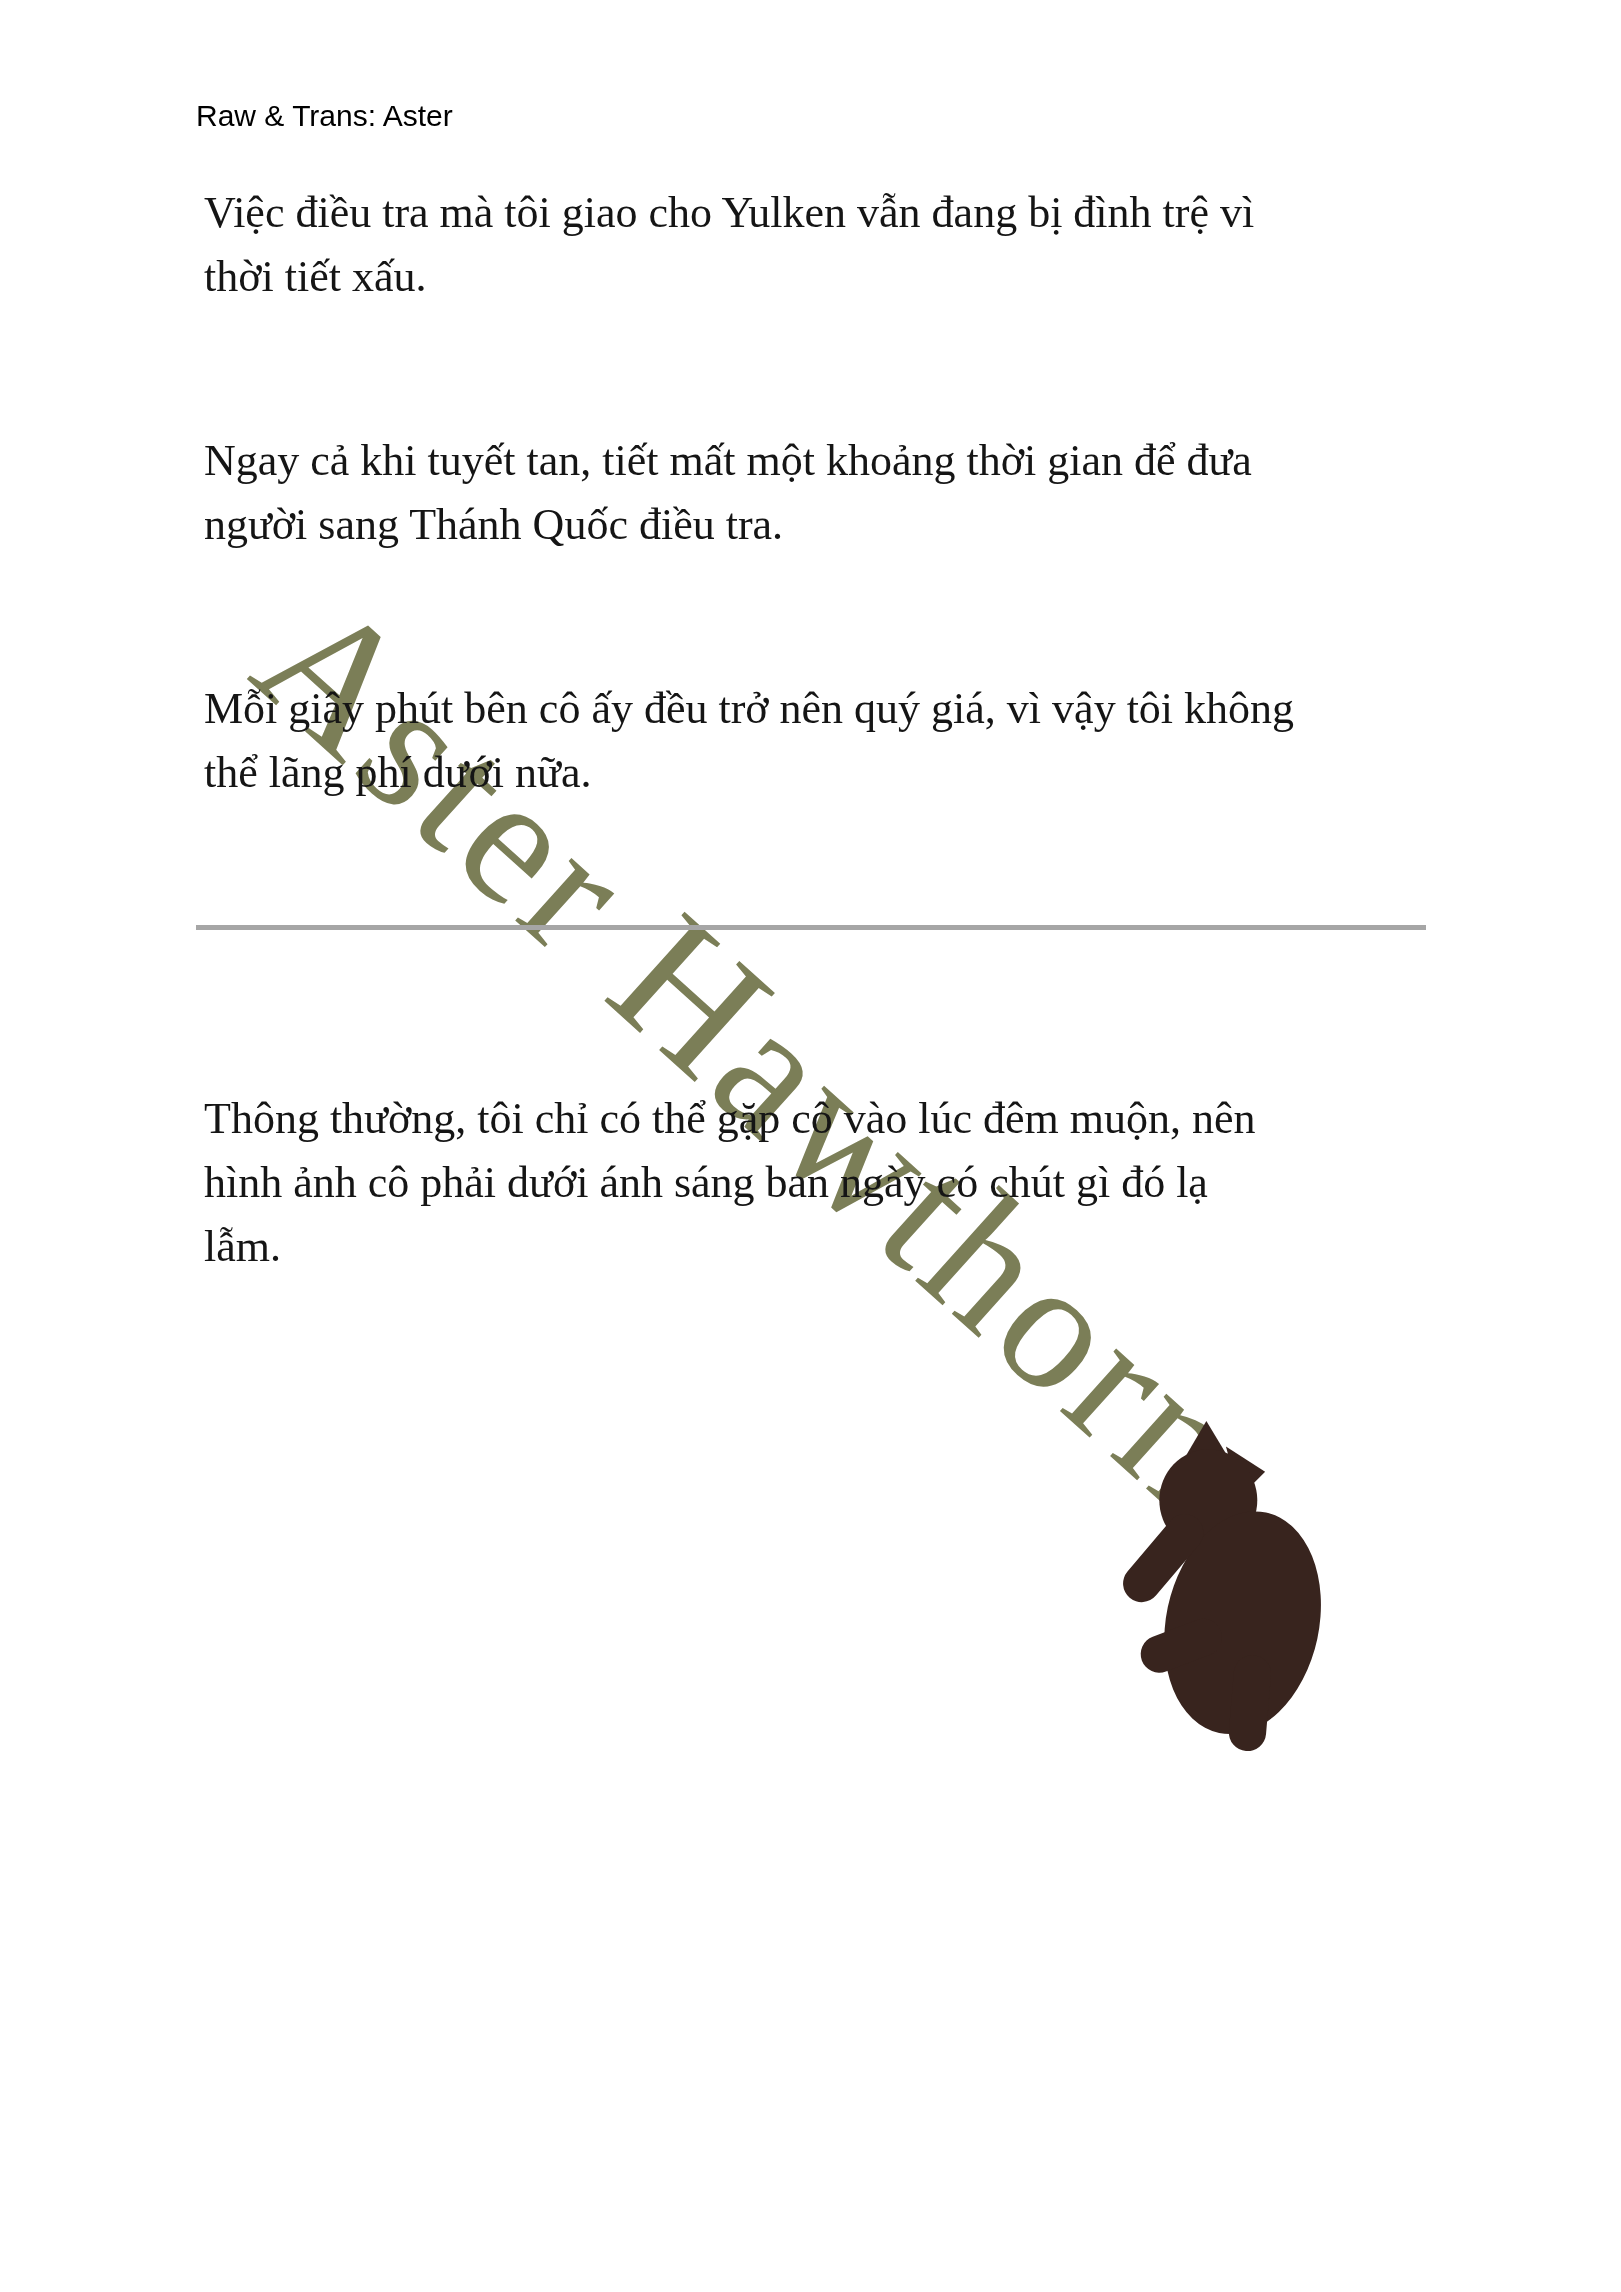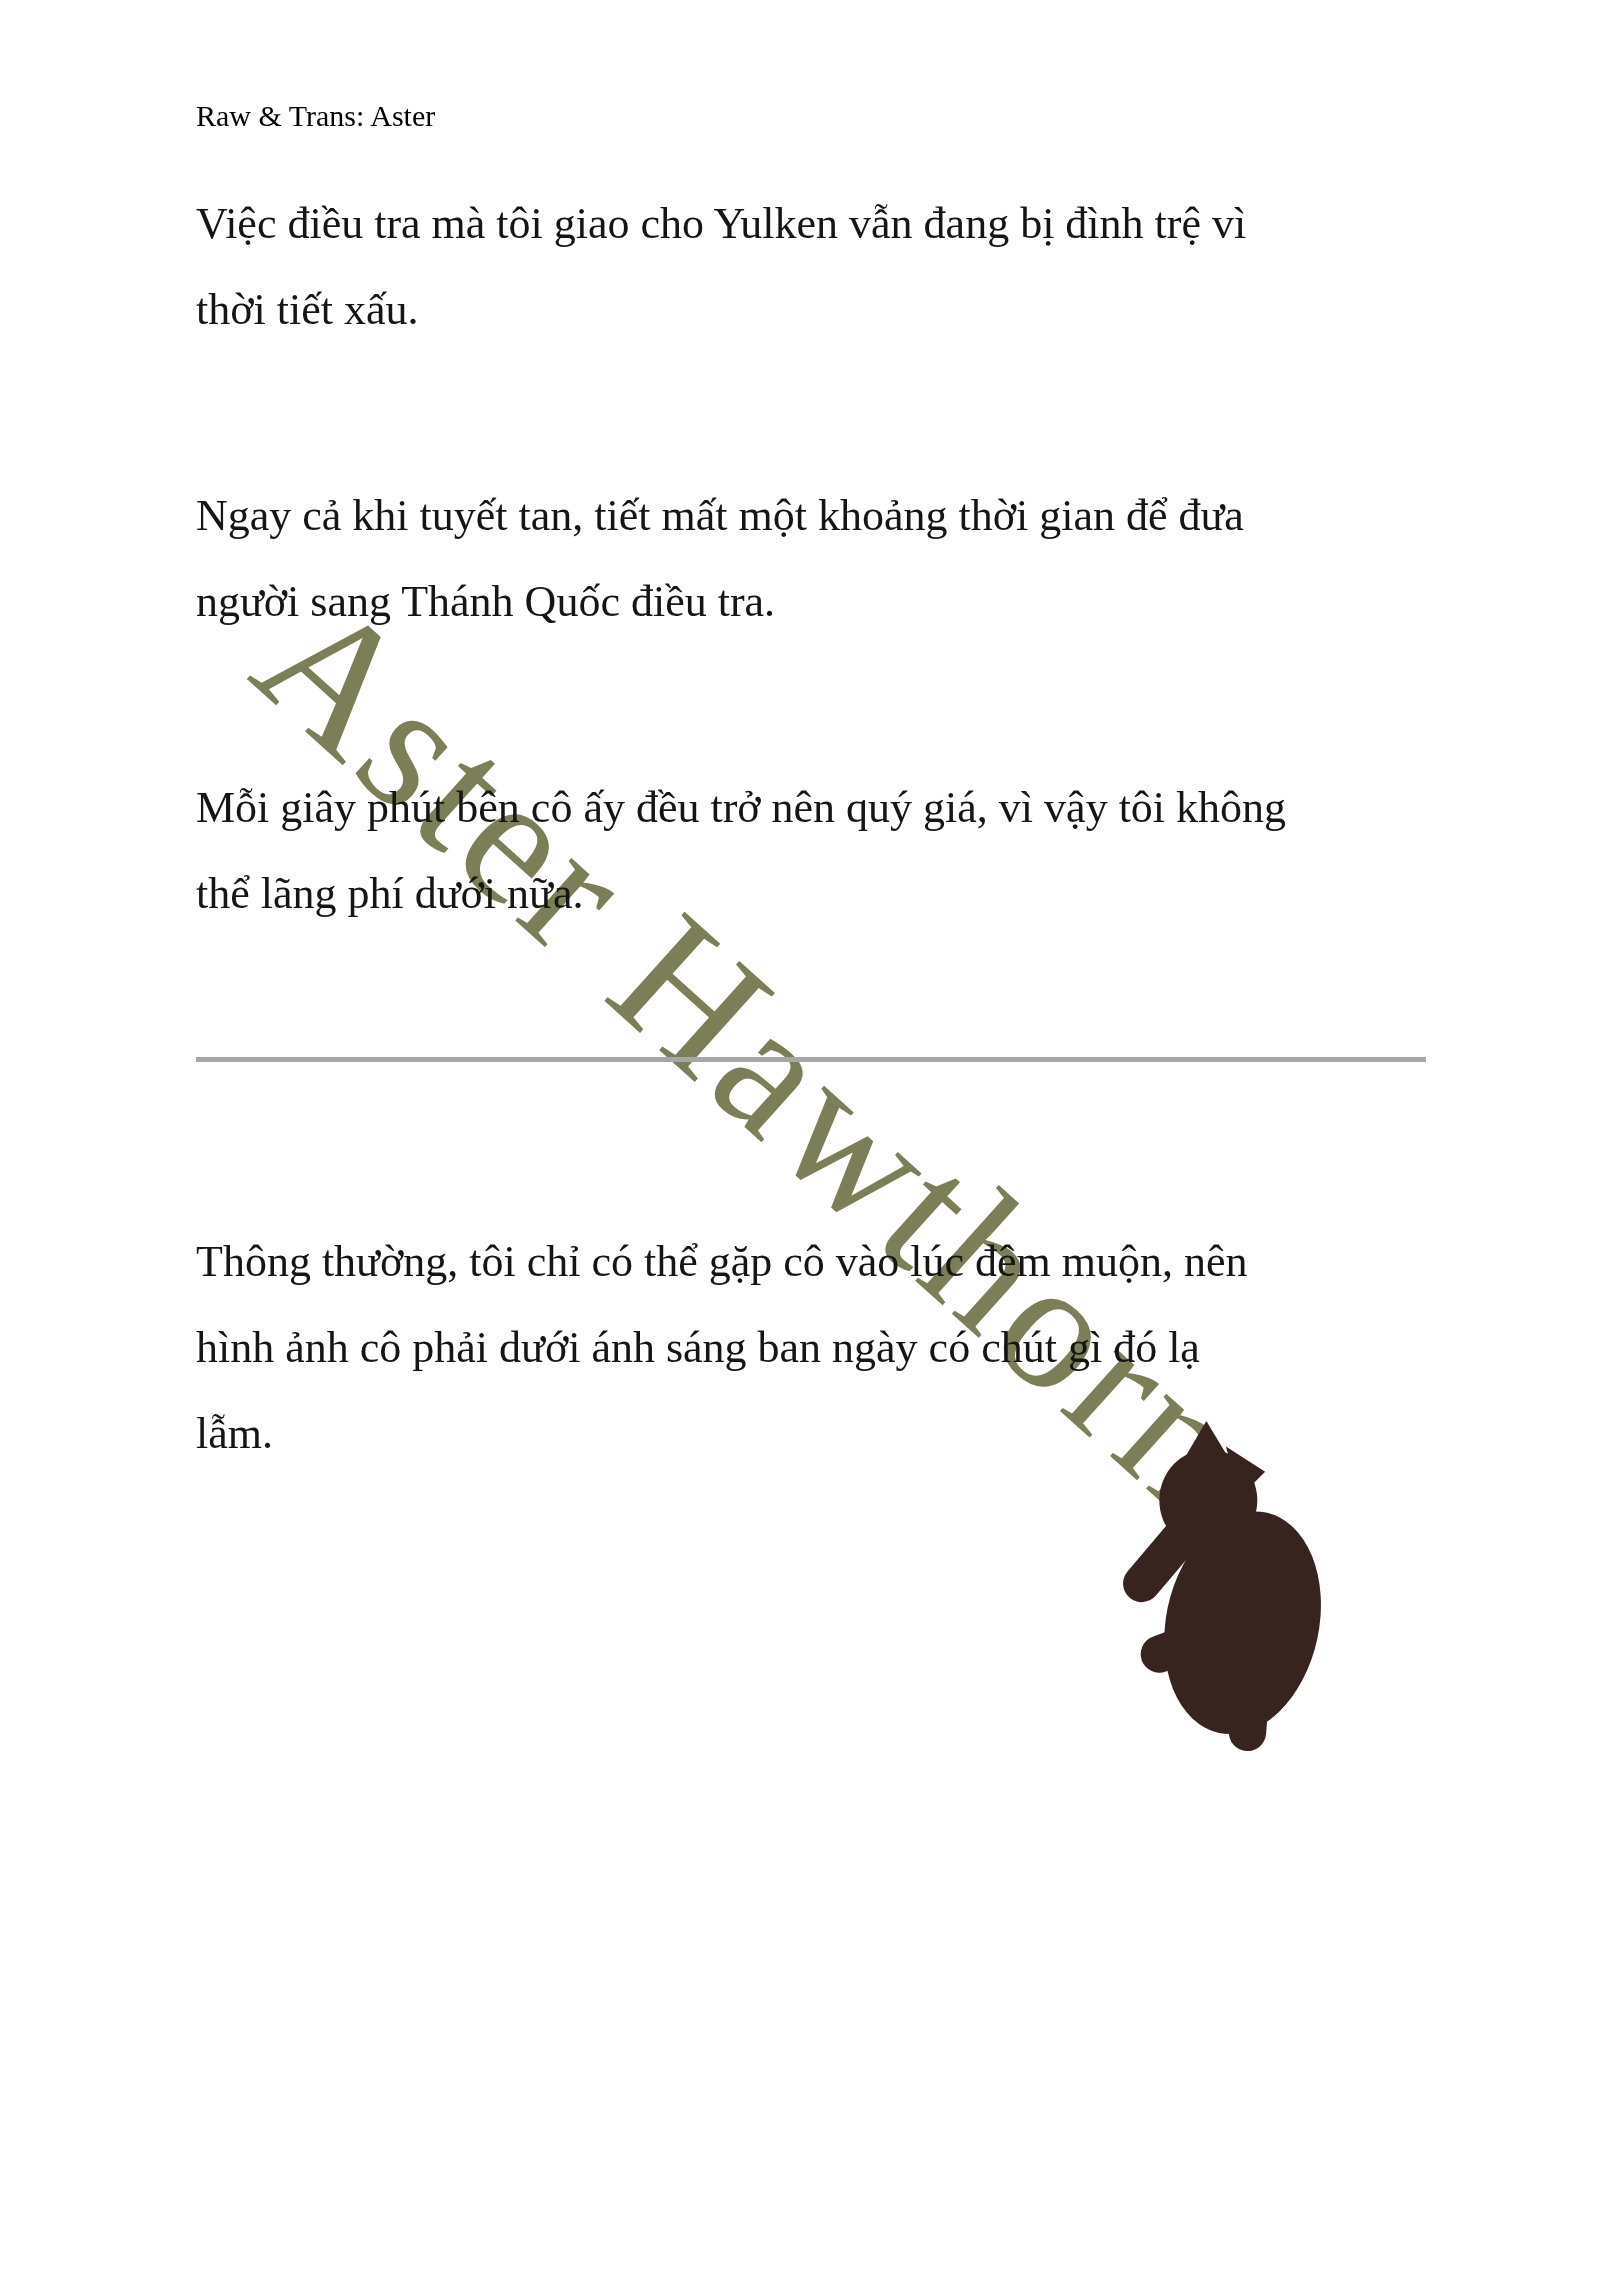--- a/index.html
+++ b/index.html
@@ -43,30 +43,30 @@
 
   
   .content {
     position: absolute;
     left: 196px;
     top: 98px;
     width: 1274px;
     z-index: 3;
   }
   .credit {
-    font-family: Liberation Serif, serif;
+    font-family: Liberation Sans, sans-serif;
     font-size: 30px;
     line-height: 36px;
     margin: 0 0 47px 0;
     color: #000000;
   }
   .para {
     font-size: 44px;
-    line-height: 86px;
-    margin: 0 0 120px 0;
+    line-height: 64px;
+    margin: 0 0 120px 8px;
     white-space: pre-line;
   }
   .divider {
     border: none;
     height: 4.9px;
     width: 1230px;
     margin: 11.8px 0 157px 0;
     background: var(--divider, #a6a6a6);
   }
 </style>

